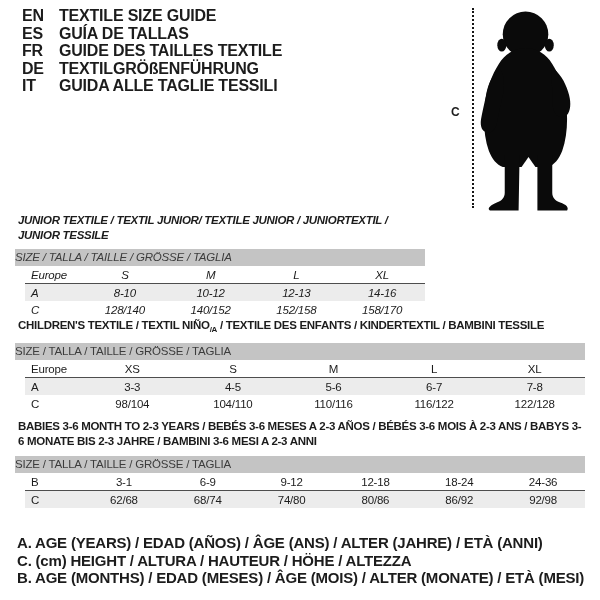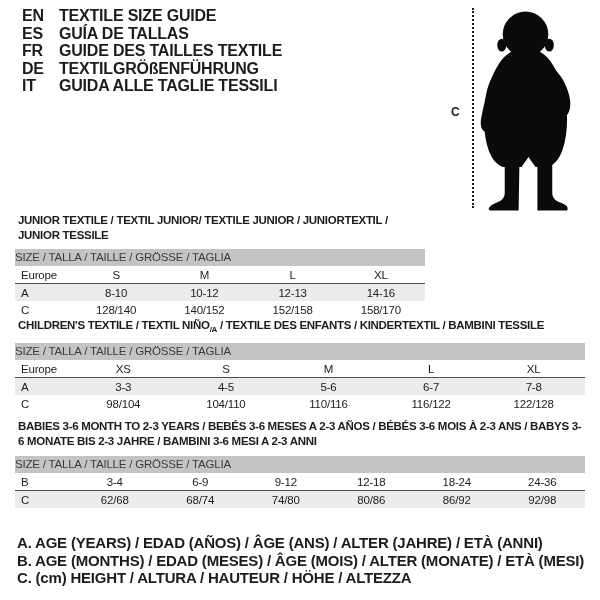--- a/index.html
+++ b/index.html
@@ -27,26 +27,26 @@
   .fig-svg{position:absolute;left:479px;top:7px;width:99px;height:205px;}
   
   .tsection{position:absolute;left:15px;}
   .t-title{font-size:11.5px;font-weight:bold;letter-spacing:-0.3px;line-height:15px;padding-left:3px;}
   .t-title sub{font-size:8px;}
   .t-grid{margin-top:6px;}
   .t-size-header{
     height:17px;line-height:17px;background:var(--color-header-band-bg);
     color:var(--color-header-band-text);font-size:11.5px;letter-spacing:-0.2px;
   }
-  .trow{display:grid;height:17px;align-items:center;font-size:11.5px;letter-spacing:-0.2px;}
+  .trow{display:grid;height:17px;align-items:center;font-size:11.5px;letter-spacing:-0.2px;margin-left:10px;}
   .trow.first{border-bottom:1px solid var(--color-row-divider);}
   .trow.stripe{background:var(--color-row-stripe-bg);}
   .tlabel{padding-left:6px;text-align:left;}
   .tcell{text-align:center;}
-  #table-junior{top:213px;width:410px;}
+  #table-junior{top:213px;width:410px;font-style:italic;}
   #table-children{top:318px;width:570px;}
   #table-babies{top:419px;width:570px;}
   #table-babies .t-grid{margin-top:7px;}
   
   .footnotes{position:absolute;left:17px;top:534px;}
   .footnote-line{font-size:15px;font-weight:bold;letter-spacing:-0.2px;line-height:17.5px;}
 </style>
 </head>
 <body>
 
@@ -154,21 +154,21 @@
     </div>
   </div>
 
   <div class="tsection" id="table-babies">
     <div class="t-title"><span>BABIES 3-6 MONTH TO 2-3 YEARS / BEBÉS 3-6 MESES A 2-3 AÑOS / BÉBÉS 3-6 MOIS À 2-3 ANS / BABYS 3-6 MONATE BIS 2-3 JAHRE / BAMBINI 3-6 MESI A 2-3 ANNI</span></div>
     <div class="t-grid">
       <div class="t-size-header">SIZE / TALLA / TAILLE / GRÖSSE / TAGLIA</div>
       <div class="t-body">
           <div class="trow first" style="grid-template-columns: 57px repeat(6, 1fr);">
             <div class="tlabel">B</div>
-            <div class="tcell">3-4</div>
+            <div class="tcell">3-1</div>
             <div class="tcell">6-9</div>
             <div class="tcell">9-12</div>
             <div class="tcell">12-18</div>
             <div class="tcell">18-24</div>
             <div class="tcell">24-36</div>
           </div>
           <div class="trow stripe" style="grid-template-columns: 57px repeat(6, 1fr);">
             <div class="tlabel">C</div>
             <div class="tcell">62/68</div>
             <div class="tcell">68/74</div>
@@ -176,17 +176,17 @@
             <div class="tcell">80/86</div>
             <div class="tcell">86/92</div>
             <div class="tcell">92/98</div>
           </div>
         </div>
     </div>
   </div>
 
   <div class="footnotes">
     <div class="footnote-line">A. AGE (YEARS) / EDAD (AÑOS) / ÂGE (ANS) / ALTER (JAHRE) / ETÀ (ANNI)</div>
+    <div class="footnote-line">C. (cm) HEIGHT / ALTURA / HAUTEUR / HÖHE / ALTEZZA</div>
     <div class="footnote-line">B. AGE (MONTHS) / EDAD (MESES) / ÂGE (MOIS) / ALTER (MONATE) / ETÀ (MESI)</div>
-    <div class="footnote-line">C. (cm) HEIGHT / ALTURA / HAUTEUR / HÖHE / ALTEZZA</div>
   </div>
 
 </div>
 
 </body></html>

